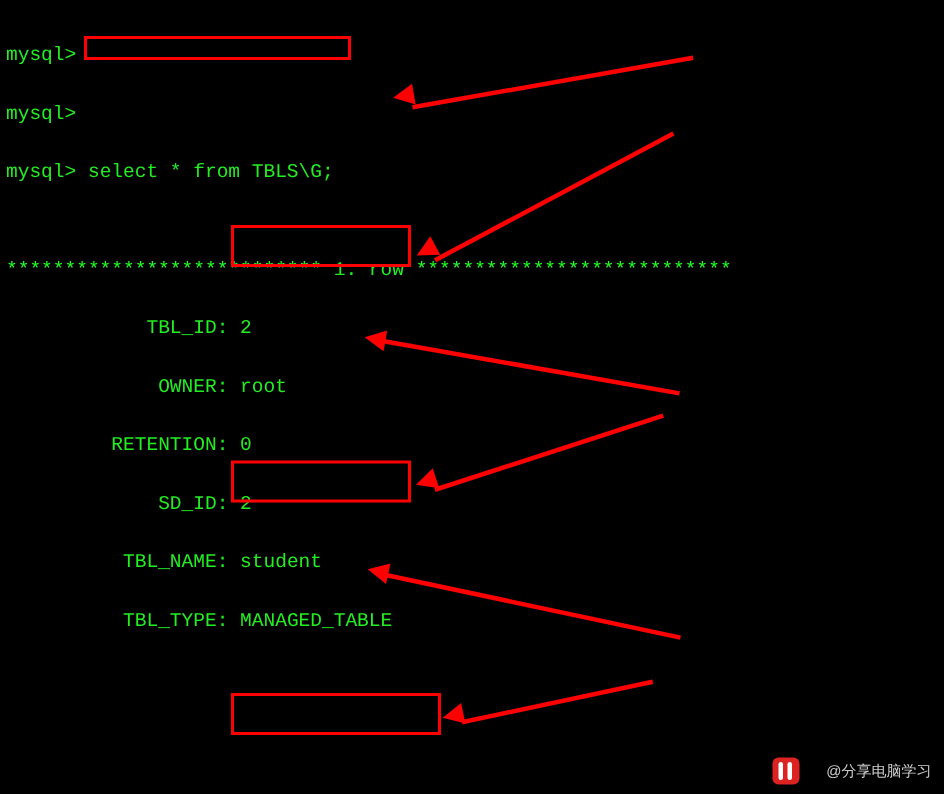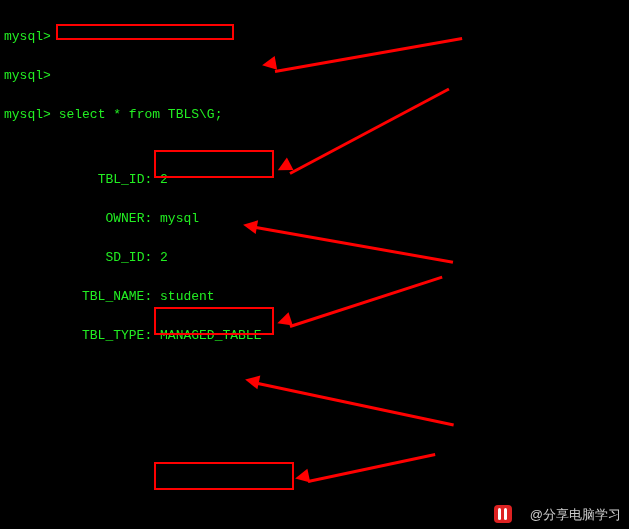--- a/index.html
+++ b/index.html
@@ -48,21 +48,21 @@
 
   
   .watermark {
     position: absolute;
     right: 8px;
     bottom: 6px;
     display: flex;
     align-items: center;
     gap: 18px;
     font-family: sans-serif;
-    font-size: 13px;
+    font-size: 10px;
     color: #ccc;
   }
   .wm-logo {
     width: 18px; height: 18px;
     background: #d22;
     border-radius: 4px;
     position: relative;
   }
   .wm-logo::before, .wm-logo::after {
     content: "";
@@ -75,22 +75,24 @@
 </style>
 </head>
 <body>
 
 <div class="terminal">
   <span class="line"><span>mysql&gt;</span></span>
   <span class="line"><span>mysql&gt;</span></span>
   <span class="line"><span>mysql&gt;</span> <span>select * from TBLS\G;</span></span>
 
   
+  <span class="line"><span class="star">***************************</span> <span>1.</span> <span>row</span> <span class="star">***************************</span></span>
   <span class="line">            <span>TBL_ID</span>: <span>2</span></span>
-  <span class="line">             <span>OWNER</span>: <span>mysql</span></span>
+  <span class="line">             <span>OWNER</span>: <span>root</span></span>
+  <span class="line">         <span>RETENTION</span>: <span>0</span></span>
   <span class="line">             <span>SD_ID</span>: <span>2</span></span>
   <span class="line">          <span>TBL_NAME</span>: <span>student</span></span>
   <span class="line">          <span>TBL_TYPE</span>: <span>MANAGED_TABLE</span></span>
   
   
 
   
   
   
   

